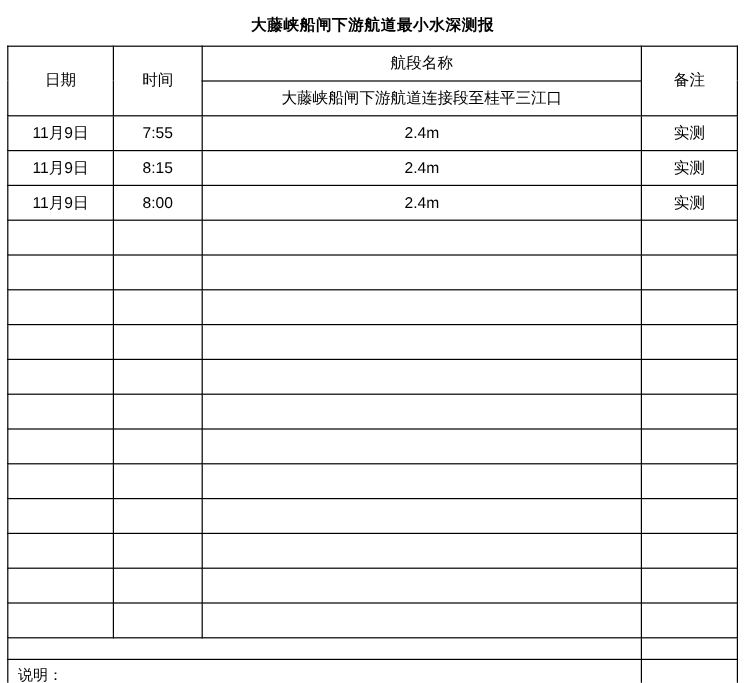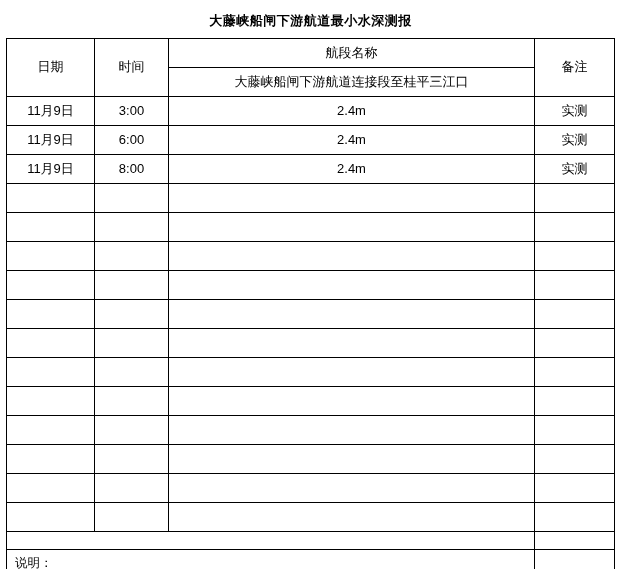--- a/index.html
+++ b/index.html
@@ -98,27 +98,27 @@
         <td class="hdr" rowspan="2">时间</td>
         <td class="hdr">航段名称</td>
         <td class="hdr" rowspan="2">备注</td>
       </tr>
       <tr>
         <td class="hdr-sub">大藤峡船闸下游航道连接段至桂平三江口</td>
       </tr>
 
       <tr>
         <td>11月9日</td>
-        <td>3:00</td>
+        <td>7:55</td>
         <td>2.4m</td>
         <td>实测</td>
       </tr>
       <tr>
         <td>11月9日</td>
-        <td>6:00</td>
+        <td>8:15</td>
         <td>2.4m</td>
         <td>实测</td>
       </tr>
       <tr>
         <td>11月9日</td>
         <td>8:00</td>
         <td>2.4m</td>
         <td>实测</td>
       </tr>
 

